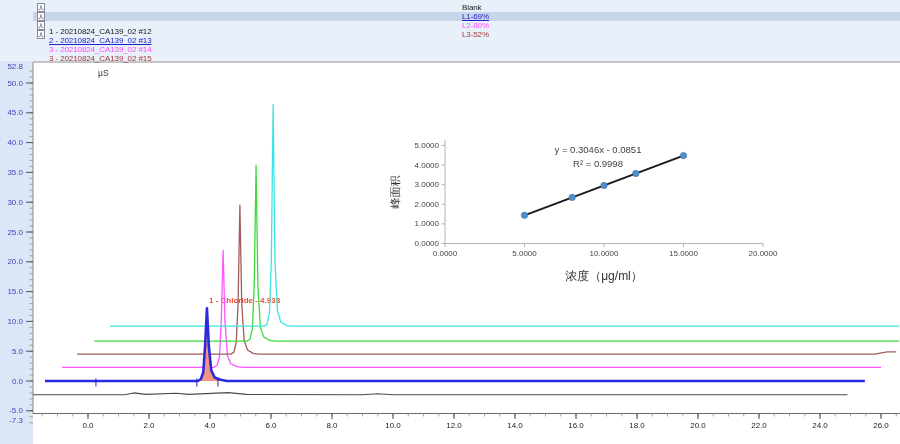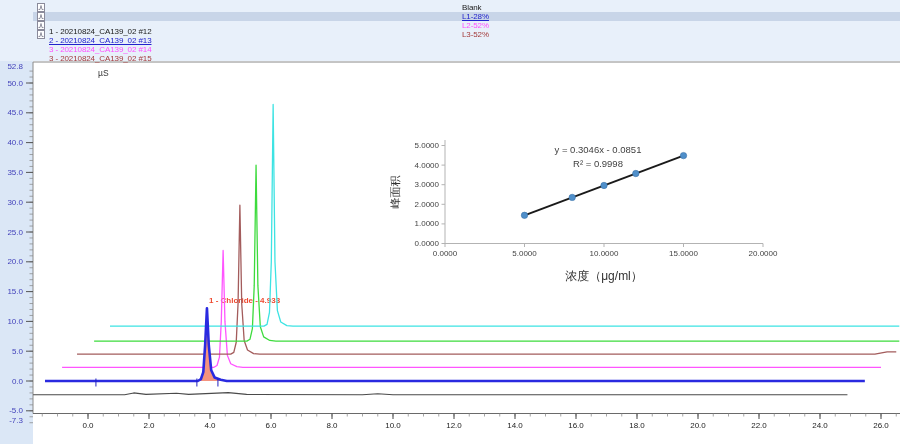--- a/index.html
+++ b/index.html
@@ -261,29 +261,29 @@
           </svg></span>
         <span class="leg-name">1 - 20210824_CA139_02 #12</span>
         <span class="leg-level">Blank</span>
       </div>
       <div class="leg-row sel" style="top: 12.1px; color: rgb(34, 34, 204);">
         <span class="leg-ic"><svg width="8" height="9" viewBox="0 0 8 9">
             <rect x="0.5" y="0.5" width="7" height="8" fill="#fff" stroke="#8a8a9a"></rect>
             <polyline points="1.5,6.5 3,6.5 4,2.5 5,6.5 6.5,6.5" fill="none" stroke="#7a7a8a" stroke-width="0.8"></polyline>
           </svg></span>
         <span class="leg-name">2 - 20210824_CA139_02 #13</span>
-        <span class="leg-level">L1-28%</span>
+        <span class="leg-level">L1-69%</span>
       </div>
       <div class="leg-row" style="top: 21.2px; color: rgb(255, 77, 255);">
         <span class="leg-ic"><svg width="8" height="9" viewBox="0 0 8 9">
             <rect x="0.5" y="0.5" width="7" height="8" fill="#fff" stroke="#8a8a9a"></rect>
             <polyline points="1.5,6.5 3,6.5 4,2.5 5,6.5 6.5,6.5" fill="none" stroke="#7a7a8a" stroke-width="0.8"></polyline>
           </svg></span>
         <span class="leg-name">3 - 20210824_CA139_02 #14</span>
-        <span class="leg-level">L2-52%</span>
+        <span class="leg-level">L2-80%</span>
       </div>
       <div class="leg-row" style="top: 30.3px; color: rgb(163, 59, 59);">
         <span class="leg-ic"><svg width="8" height="9" viewBox="0 0 8 9">
             <rect x="0.5" y="0.5" width="7" height="8" fill="#fff" stroke="#8a8a9a"></rect>
             <polyline points="1.5,6.5 3,6.5 4,2.5 5,6.5 6.5,6.5" fill="none" stroke="#7a7a8a" stroke-width="0.8"></polyline>
           </svg></span>
         <span class="leg-name">3 - 20210824_CA139_02 #15</span>
         <span class="leg-level">L3-52%</span>
       </div>
     </div>

